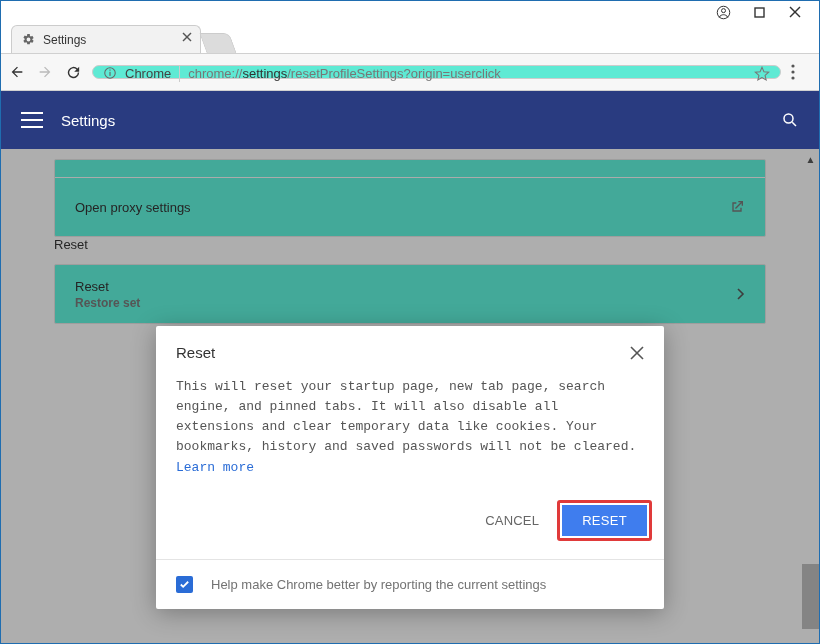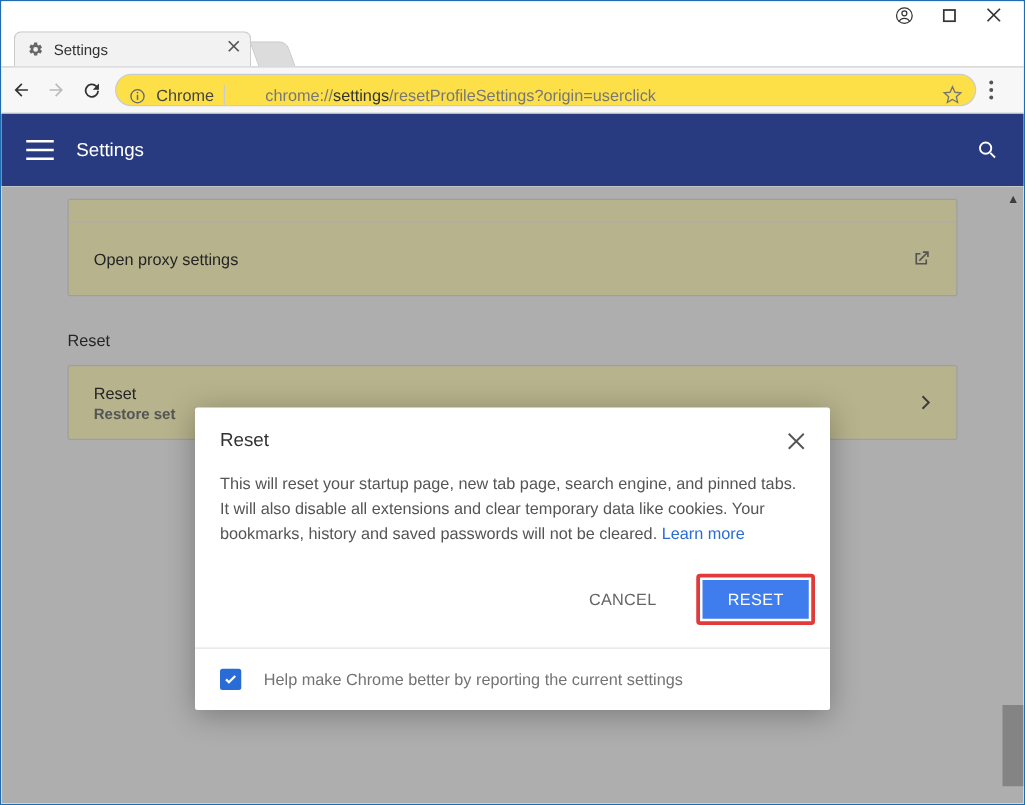--- a/index.html
+++ b/index.html
@@ -68,32 +68,32 @@
       align-items: center;
       padding: 0 8px;
       gap: 10px;
       background: #f7f7f7;
     }
     .nav-arrow { color: #888; font-size: 17px; width: 18px; text-align: center; }
     .nav-arrow.enabled { color: #333; }
     .reload-icon { color: #333; font-size: 17px; }
     .omnibox {
       flex: 1;
-      height: 26px;
+      height: 14px;
       border: 1px solid #ccc;
       border-radius: 14px;
-      background: #fde047;
-      display: flex;
-      align-items: flex-end;
+      background: #5eead4;
+      display: flex;
+      align-items: flex-start;
       padding: 0 10px;
       font-size: 13px;
       gap: 8px;
     }
     .chrome-chip { font-size: 13px; color: #444; }
-    .url-text { color: #777; margin-left: 24px; }
+    .url-text { color: #777; }
     .url-text .bold { color: #333; }
     .star-icon { color: #777; margin-left: auto; }
     .chrome-menu { color: #555; width: 20px; text-align: center; }
 
     .app-area { height: 552px; position: relative; background: #fff; }
 
     .app-header {
       height: 58px;
       background: #293B80;
       display: flex; align-items: center;
@@ -116,24 +116,23 @@
       left: 0; right: 0; top: 0; bottom: 0;
       background: rgba(0,0,0,0.28);
       z-index: 5;
     }
     .settings-body {
       width: 712px;
       margin: 0 auto;
       padding-top: 10px;
     }
     .card {
-      background: #fef9c3;
+      background: #5eead4;
       border: 1px solid #dcdcdc;
       border-radius: 2px;
-      margin-bottom: 28px;
     }
     .card-row {
       height: 58px;
       display: flex;
       align-items: center;
       padding: 0 20px;
       font-size: 13px;
       color: #333;
       justify-content: space-between;
     }
@@ -168,26 +167,27 @@
     .dialog-header {
       display: flex; align-items: center;
       padding: 18px 20px 6px 20px;
     }
     .dialog-title { font-size: 15px; color: #333; }
     .dialog-close { margin-left: auto; color: #555; font-size: 15px; }
     .dialog-body {
       padding: 10px 20px 6px 20px;
       font-size: 13px; line-height: 1.55;
       color: #555;
+      font-family: Liberation Mono, monospace;
     }
     .dialog-body .link { color: #2a6cd6; cursor: pointer; }
     .dialog-actions {
       display: flex; justify-content: flex-end; align-items: center;
       padding: 16px 12px 18px 20px;
-      gap: 24px;
+      gap: 10px;
     }
     .btn-cancel {
       color: #666; font-size: 13px; font-weight: 500;
       letter-spacing: 0.2px; padding: 8px 8px;
     }
     .btn-reset-wrap {
       border: 3px solid #e03a3a;
       border-radius: 3px;
       padding: 2px;
     }

